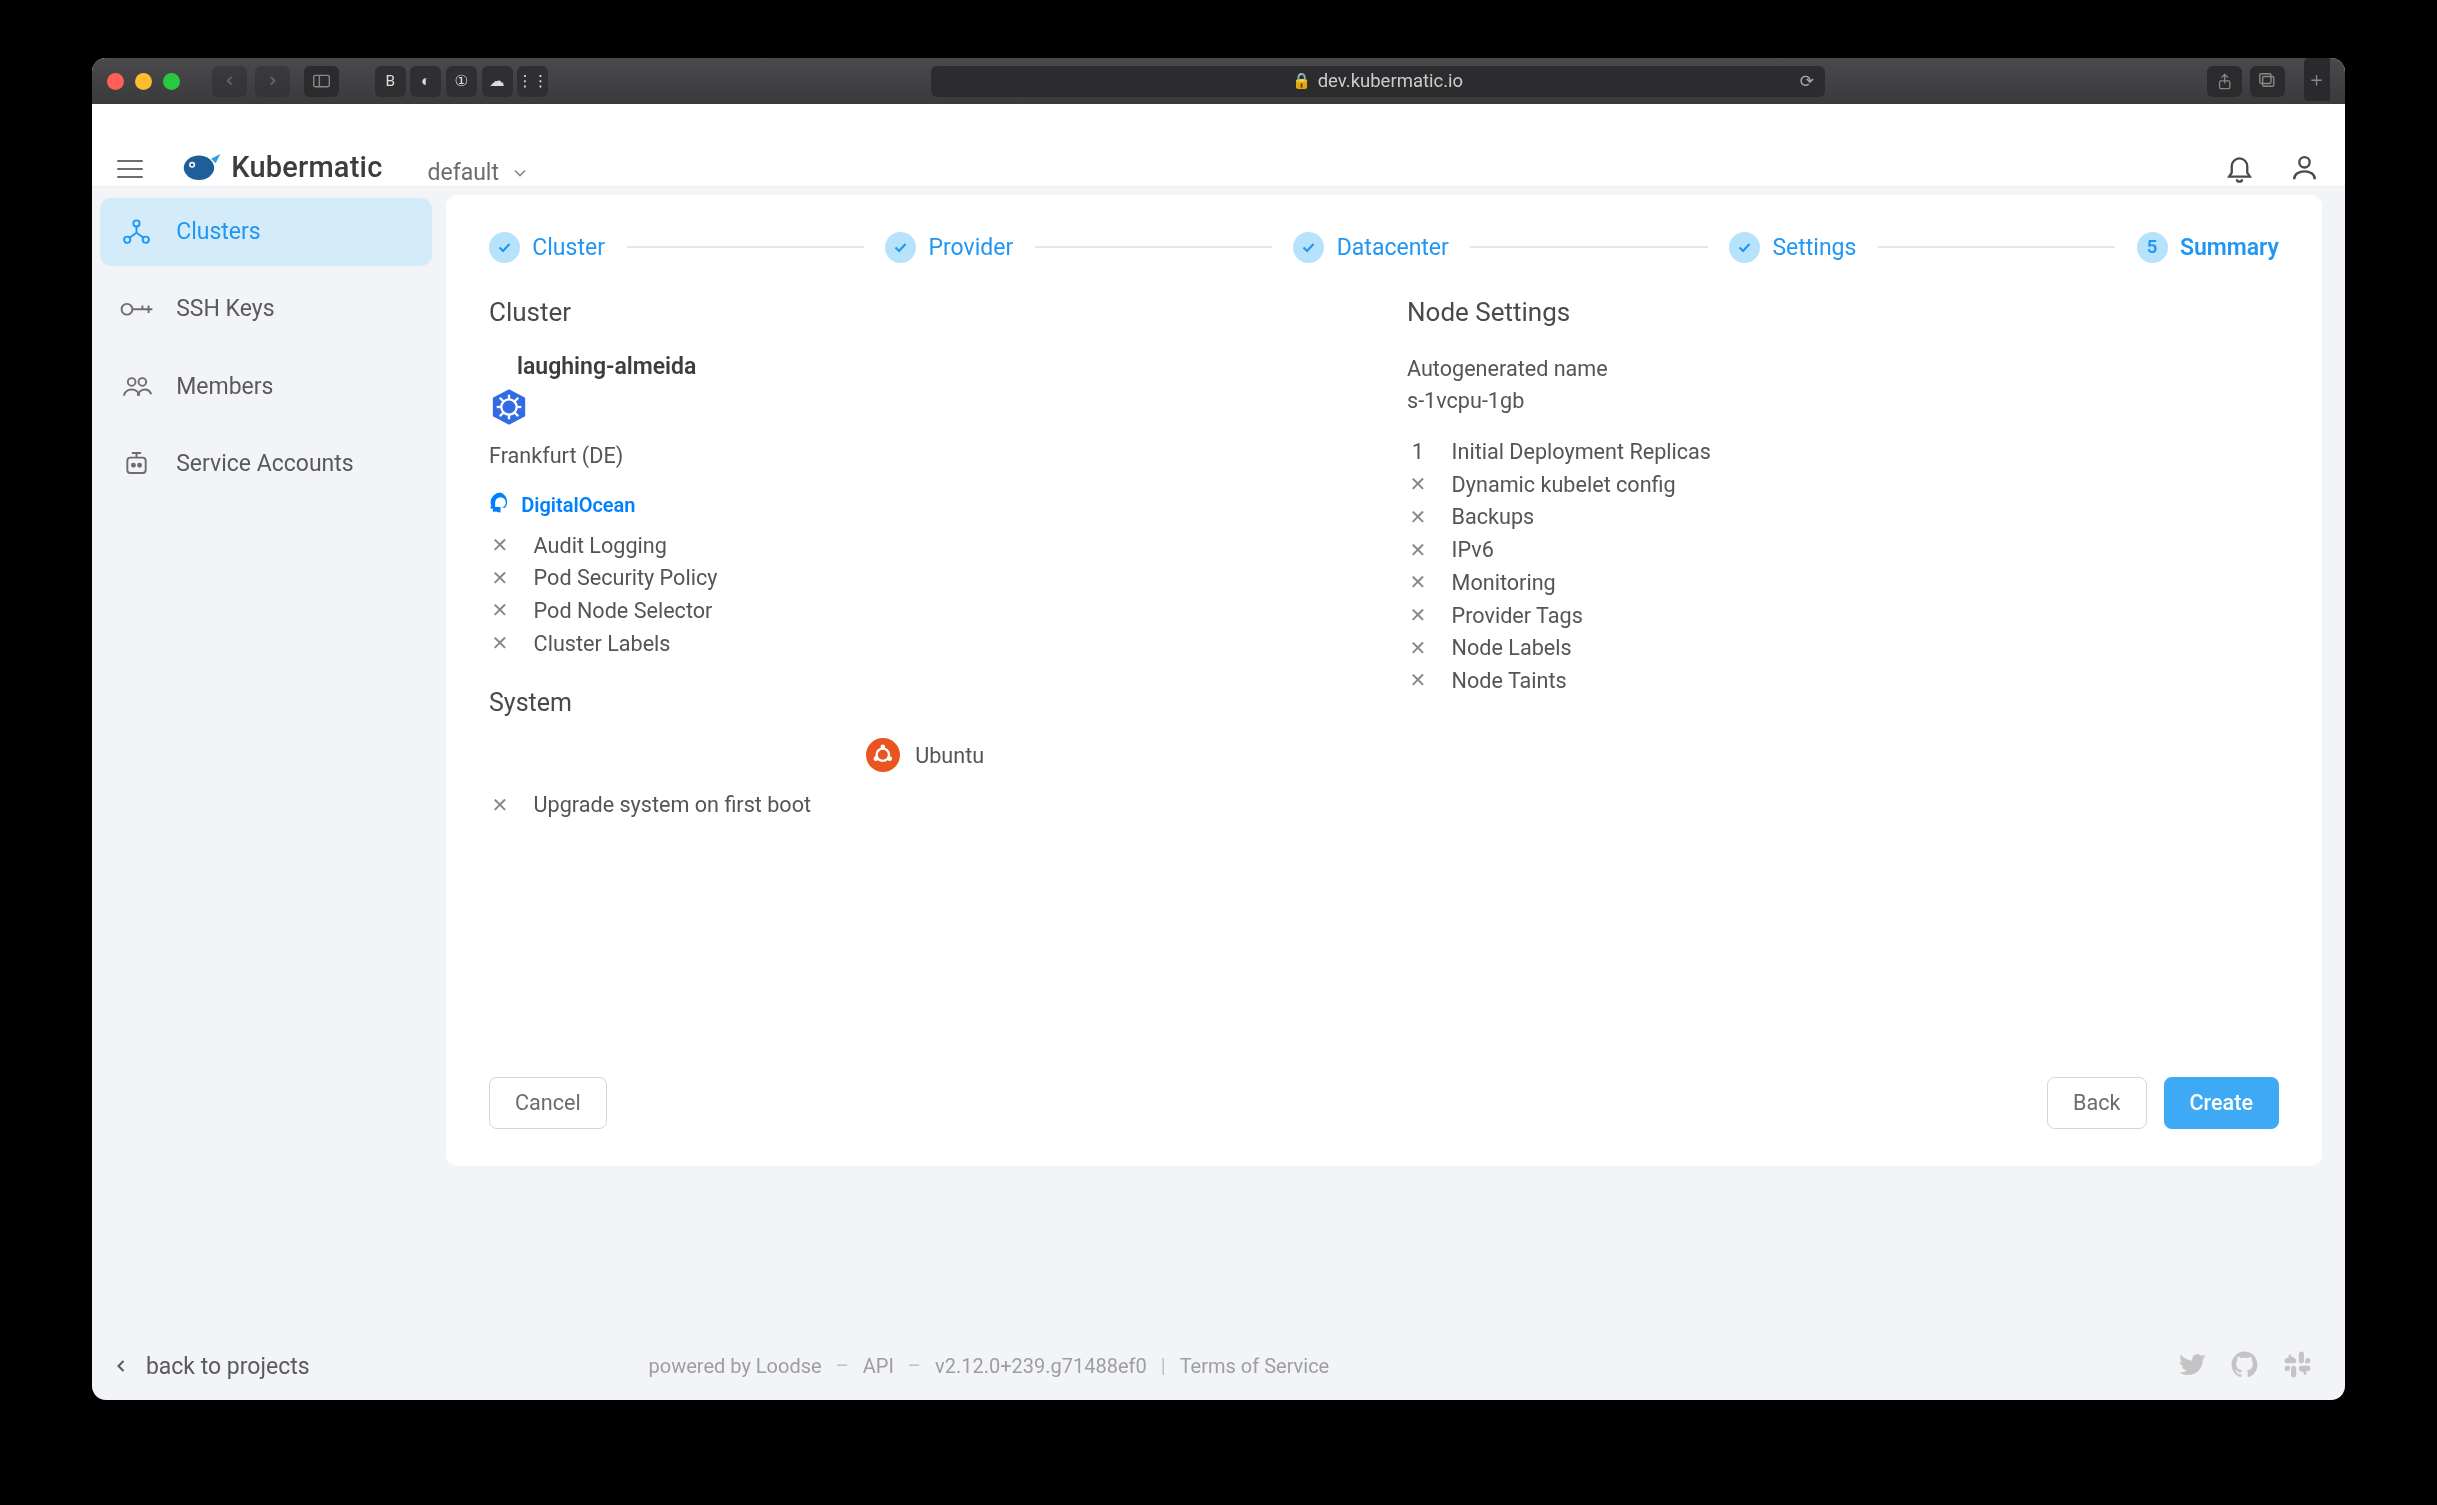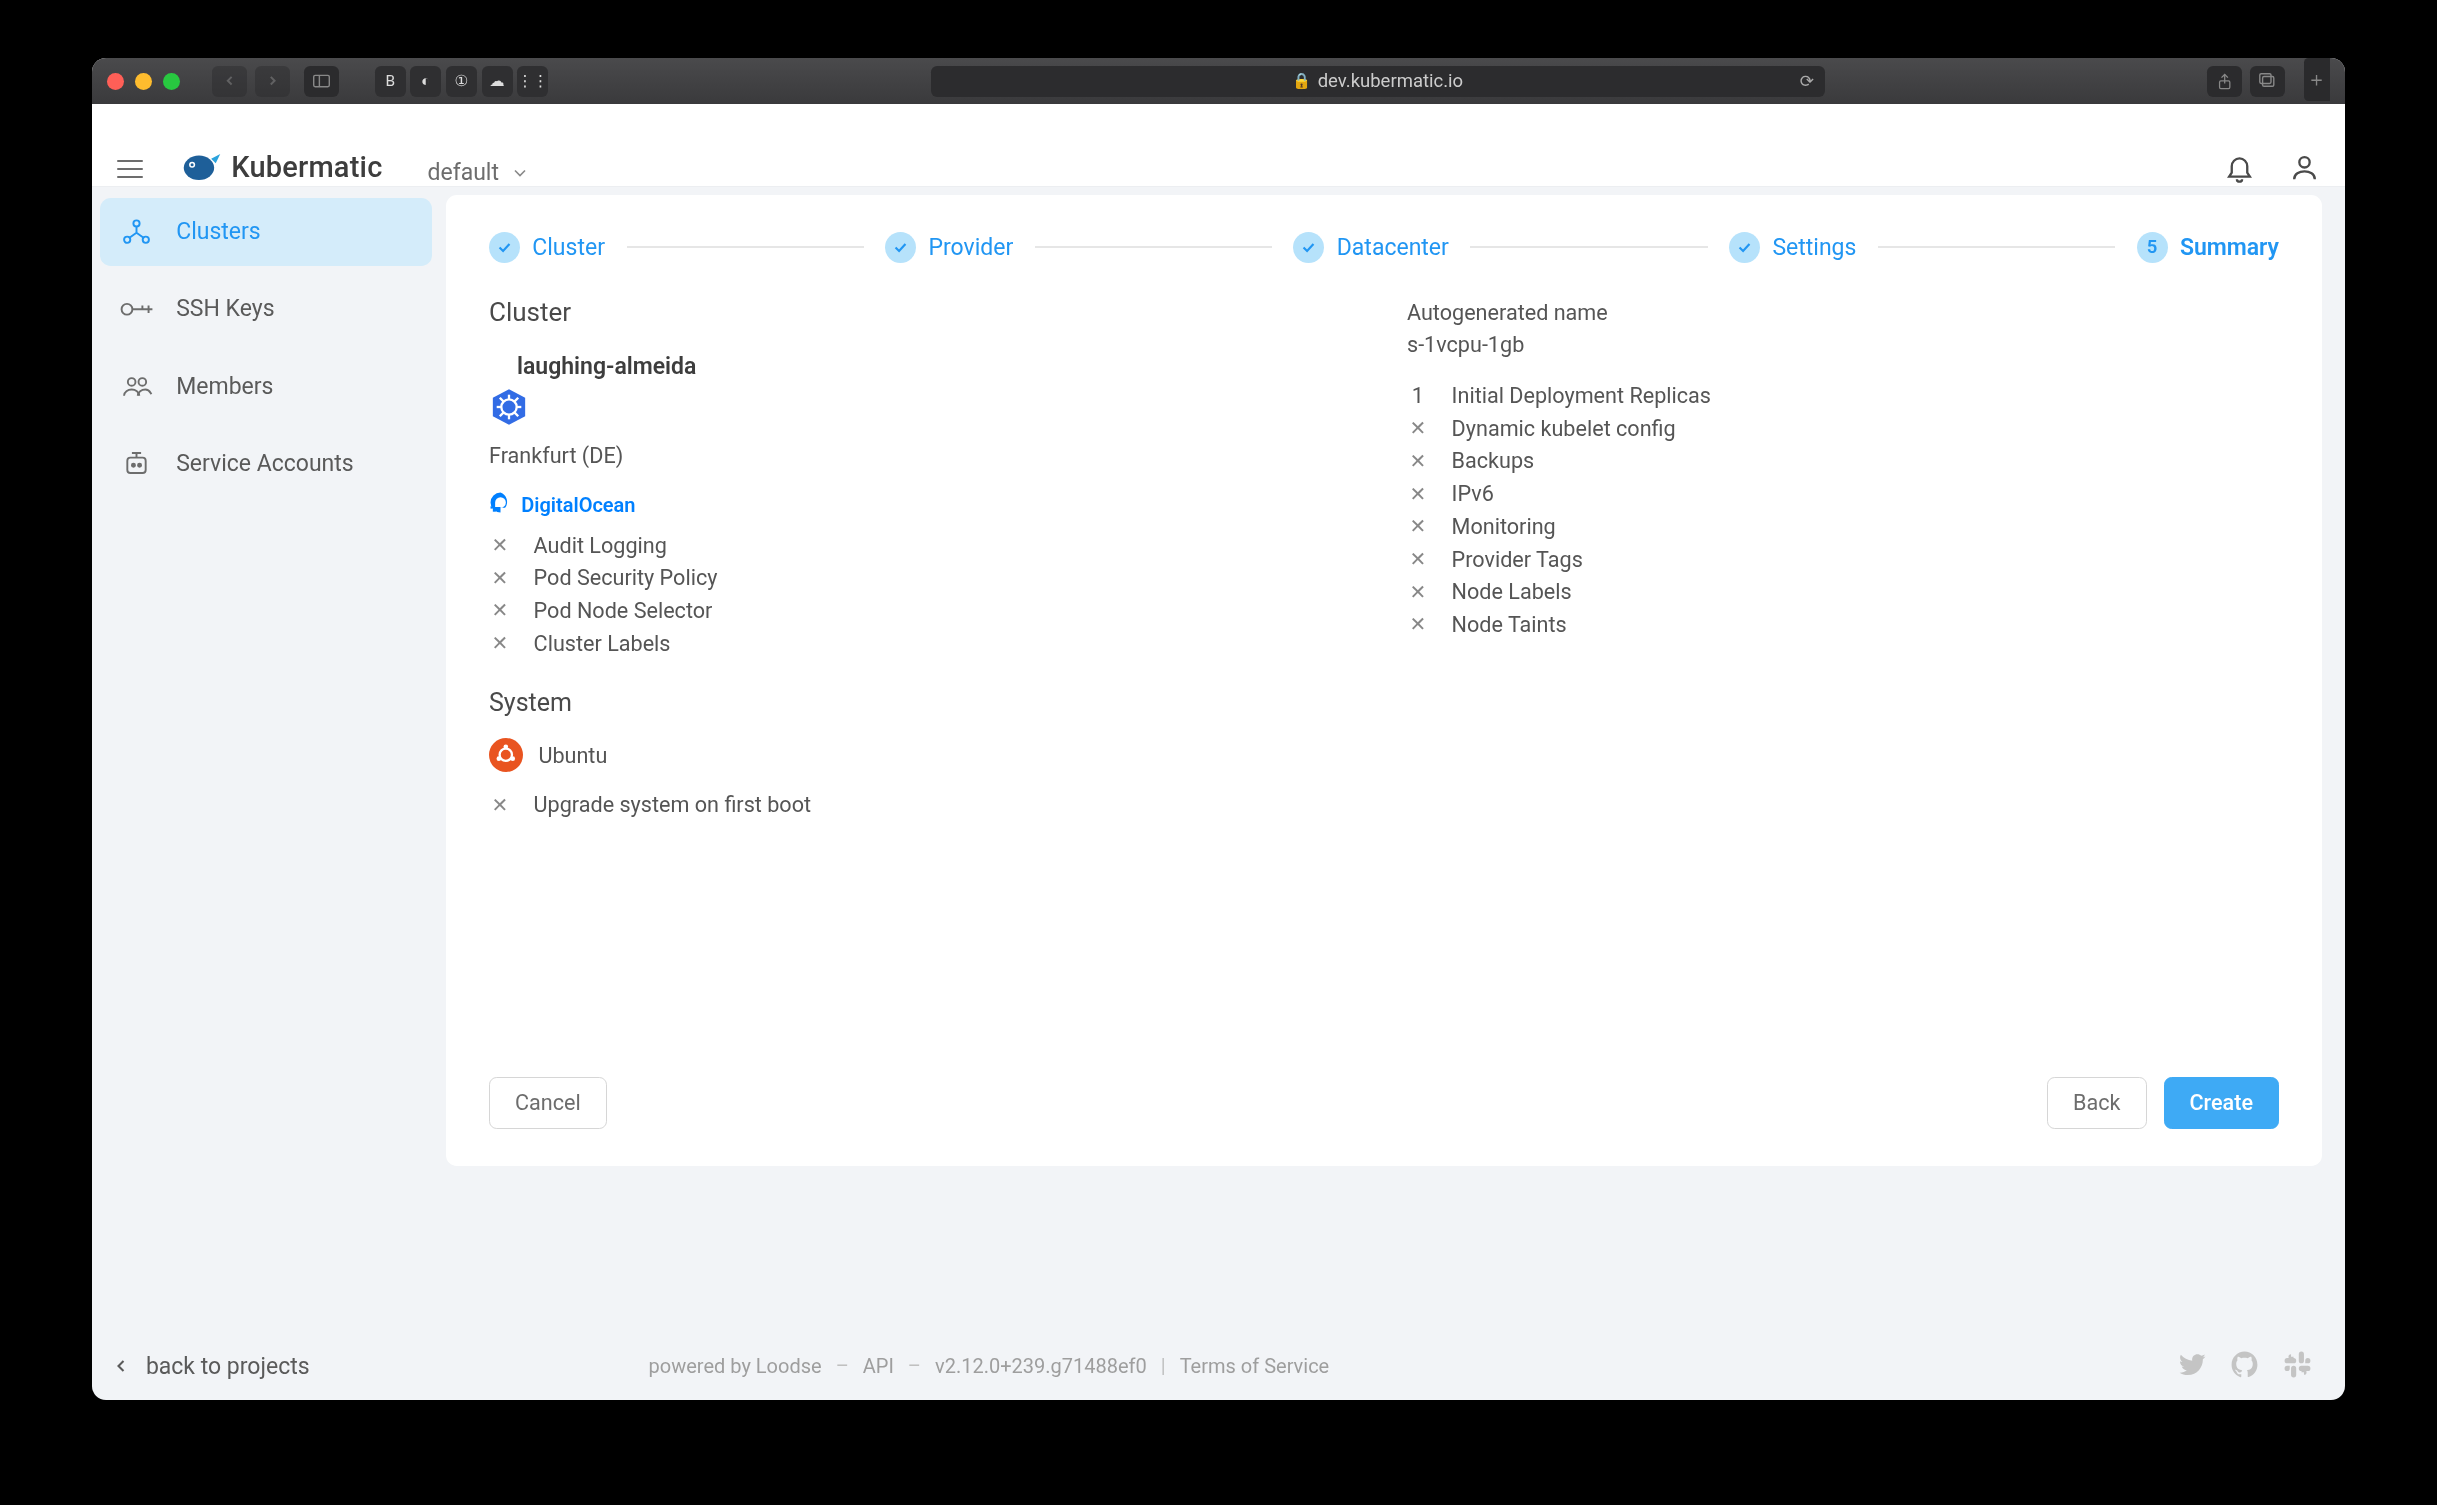--- a/index.html
+++ b/index.html
@@ -76,21 +76,21 @@
   .sec-title { font-size:26px; color:#4a4a4a; margin-bottom:26px; font-weight:400; }
   .cluster-name { font-size:23px; font-weight:600; color:#3d3d3d; margin-bottom:7.7px;margin-left:28px; }
   .hex { width:40px; height:40px; margin:7.7px 0 12.3px 0; }
   .kv { font-size:21.6px; color:#555; line-height:1.5; }
   .provider-row { display:flex; align-items:center; gap:9.2px; margin:18.5px 0 14px 0; color:var(--do-blue); font-size:20px; font-weight:600; }
   .flag-list { display:flex; flex-direction:column; gap:7.7px; margin-top:6.2px; }
   .flag { display:flex; align-items:center; gap:23px; font-size:21.6px; color:#555; }
   .flag .x { width:21.6px; color:#888; font-size:20px; text-align:center; }
   .flag .num { width:21.6px; color:#555; font-size:21.6px; text-align:center; }
   .sys-title { font-size:25px; color:#4a4a4a; margin:32px 0 21.6px 0; }
-  .os-row { display:flex; align-items:center; gap:15.4px; font-size:21.6px; color:#555; margin-bottom:20px; }
+  .os-row { display:flex; align-items:center; gap:15.4px; font-size:21.6px; color:#555; margin-bottom:20px;justify-content:center; }
   .os-row .os-badge { width:34px; height:34px; border-radius:50%; background:var(--ubuntu-orange); display:flex; align-items:center; justify-content:center; }
   
   .wiz-footer { display:flex; align-items:center; margin-top:31px; }
   .btn { height:52px; border-radius:7.7px; padding:0 25px; font-size:21.6px; display:flex; align-items:center; justify-content:center; cursor:pointer; border:0.8px solid #d6d6d6; background:#fff; color:#6d6d6d; }
   .btn.primary { background:#3eaaf5; border-color:#3eaaf5; color:#fff; font-weight:500; }
   .wiz-footer .spacer { flex:1; }
   .wiz-footer .btn + .btn { margin-left:17px; }
   
   .app-footer { position:absolute; bottom:0; left:0; right:0; height:68px; background:#fff0; display:flex; align-items:center; padding:0 32px 0 18.5px; }
   .back-link { display:flex; align-items:center; gap:15.4px; color:#5a5a5a; font-size:23px; cursor:pointer; }
@@ -357,20 +357,21 @@
               </div>
               <div class="flag-list">
                 <div class="flag">
                     <span class="x">✕</span>
                     <span>Upgrade system on first boot</span>
                   </div>
               </div>
             </div>
 
             <div class="col">
+              <div class="sec-title">Node Settings</div>
               <div class="kv">Autogenerated name</div>
               <div class="kv" style="margin-bottom:21.6px;">s-1vcpu-1gb</div>
               <div class="flag-list">
                 <div class="flag">
                     <span class="num">1</span>
                     <span>Initial Deployment Replicas</span>
                   </div>
                 <div class="flag">
                     <span class="x">✕</span>
                     <span>Dynamic kubelet config</span>

